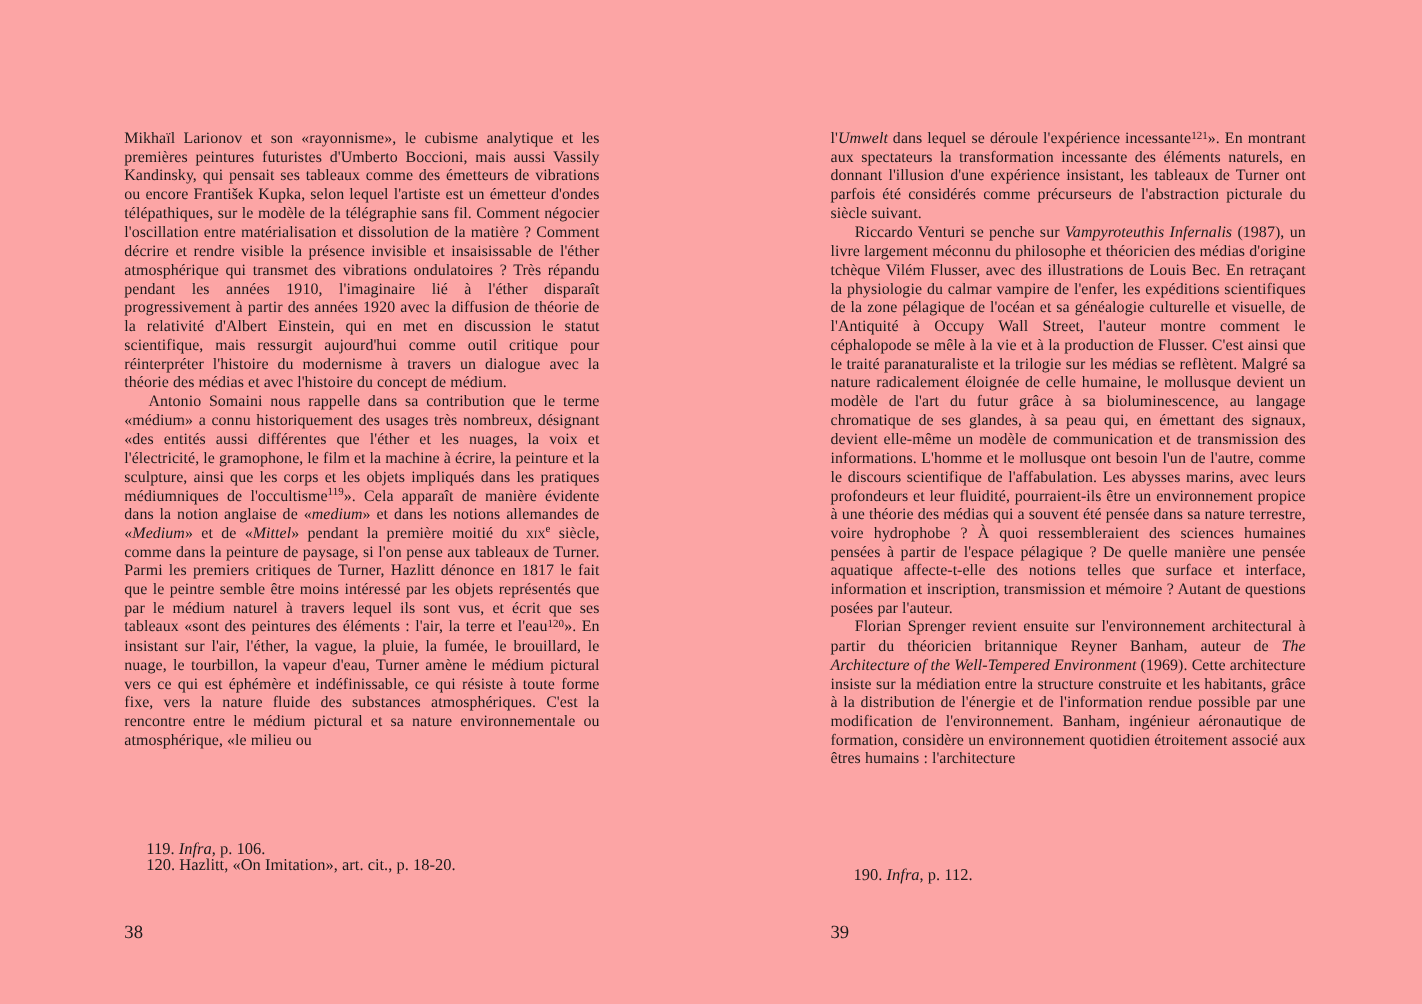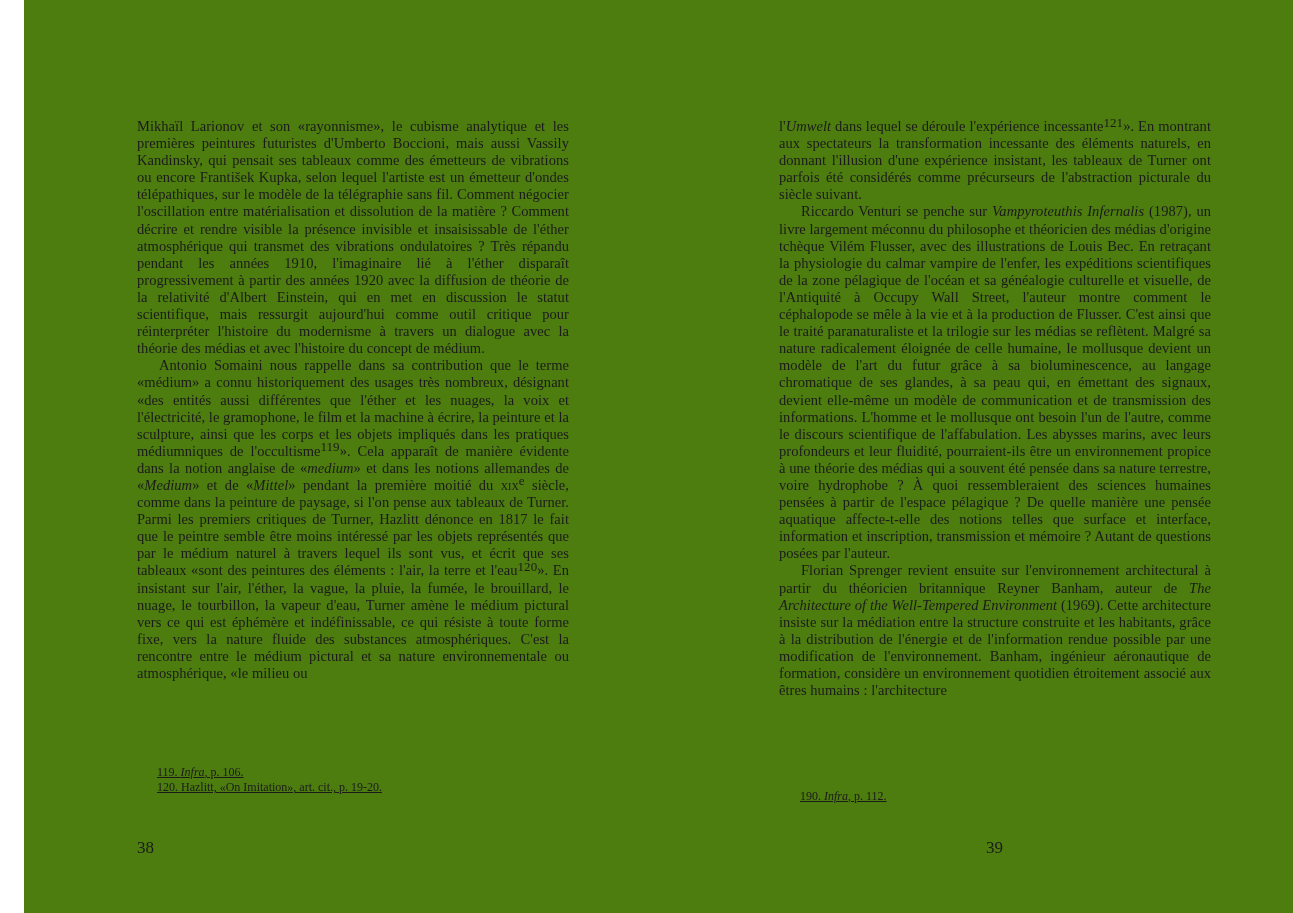--- a/index.html
+++ b/index.html
@@ -11,90 +11,88 @@
     width: 1293px;
     height: 913px;
     position: relative;
     font-family: "Liberation Serif", "DejaVu Serif", serif;
     color: #1b1b1b;
     overflow: hidden;
   }
   .spread {
     position: absolute;
     inset: 0;
-    background: #4d7c0f;
-    margin-left: 24px;
+    background: #fca5a5;
   }
   .text-column {
     position: absolute;
     top: 118px;
     width: 432px;
     text-align: justify;
     font-size: 14.5px;
     line-height: 17.1px;
     letter-spacing: 0.05px;
   }
   .text-column.left  { left: 113px; }
   .text-column.right { left: 755px; }
 
   p.para {
     margin: 0;
     padding: 0;
   }
   p.para.indent { text-indent: 22px; }
 
   sup {
-    font-size: 13px;
+    font-size: 10px;
     line-height: 0;
     vertical-align: baseline;
     position: relative;
     top: -4.5px;
   }
   .sc { font-variant: small-caps; }
   i { font-style: italic; }
 
   .footnotes {
     position: absolute;
     width: 420px;
-    font-size: 12px;
+    font-size: 15px;
     line-height: 15.2px;
     text-align: left;
-    text-decoration: underline;
   }
   .footnotes.left  { left: 133px; top: 765px; }
   .footnotes.right { left: 776px; top: 789px; }
   .footnote { margin: 0; }
 
   .page-number {
     position: absolute;
     font-size: 17px;
     top: 838px;
   }
   .page-number.left  { left: 113px; }
-  .page-number.right { left: 755px; width: 431px; text-align: center; }
+  .page-number.right { left: 755px; width: 431px; text-align: left; }
 </style>
 </head>
 <body>
 
 <div class="spread">
 
   <div class="text-column left">
       <p class="para"><span>Mikhaïl Larionov et son «rayonnisme», le cubisme analytique et les premières peintures futuristes d'Umberto Boccioni, mais aussi Vassily Kandinsky, qui pensait ses tableaux comme des émetteurs de vibrations ou encore František Kupka, selon lequel l'artiste est un émetteur d'ondes télépathiques, sur le modèle de la télégraphie sans fil. Comment négocier l'oscillation entre matérialisation et dissolution de la matière ? Comment décrire et rendre visible la présence invisible et insaisissable de l'éther atmosphérique qui transmet des vibrations ondulatoires ? Très répandu pendant les années 1910, l'imaginaire lié à l'éther disparaît progressivement à partir des années 1920 avec la diffusion de théorie de la relativité d'Albert Einstein, qui en met en discussion le statut scientifique, mais ressurgit aujourd'hui comme outil critique pour réinterpréter l'histoire du modernisme à travers un dialogue avec la théorie des médias et avec l'histoire du concept de médium.</span></p>
       <p class="para indent"><span>Antonio Somaini nous rappelle dans sa contribution que le terme «médium» a connu historiquement des usages très nombreux, désignant «des entités aussi différentes que l'éther et les nuages, la voix et l'électricité, le gramophone, le film et la machine à écrire, la peinture et la sculpture, ainsi que les corps et les objets impliqués dans les pratiques médiumniques de l'occultisme</span><sup>119</sup><span>». Cela apparaît de manière évidente dans la notion anglaise de «</span><i>medium</i><span>» et dans les notions allemandes de «</span><i>Medium</i><span>» et de «</span><i>Mittel</i><span>» pendant la première moitié du </span><span class="sc">xix</span><sup>e</sup><span> siècle, comme dans la peinture de paysage, si l'on pense aux tableaux de Turner. Parmi les premiers critiques de Turner, Hazlitt dénonce en 1817 le fait que le peintre semble être moins intéressé par les objets représentés que par le médium naturel à travers lequel ils sont vus, et écrit que ses tableaux «sont des peintures des éléments : l'air, la terre et l'eau</span><sup>120</sup><span>». En insistant sur l'air, l'éther, la vague, la pluie, la fumée, le brouillard, le nuage, le tourbillon, la vapeur d'eau, Turner amène le médium pictural vers ce qui est éphémère et indéfinissable, ce qui résiste à toute forme fixe, vers la nature fluide des substances atmosphériques. C'est la rencontre entre le médium pictural et sa nature environnementale ou atmosphérique, «le milieu ou</span></p>
     </div>
 
   <div class="text-column right">
       <p class="para"><span>l'</span><i>Umwelt</i><span> dans lequel se déroule l'expérience incessante</span><sup>121</sup><span>». En montrant aux spectateurs la transformation incessante des éléments naturels, en donnant l'illusion d'une expérience insistant, les tableaux de Turner ont parfois été considérés comme précurseurs de l'abstraction picturale du siècle suivant.</span></p>
       <p class="para indent"><span>Riccardo Venturi se penche sur </span><i>Vampyroteuthis Infernalis</i><span> (1987), un livre largement méconnu du philosophe et théoricien des médias d'origine tchèque Vilém Flusser, avec des illustrations de Louis Bec. En retraçant la physiologie du calmar vampire de l'enfer, les expéditions scientifiques de la zone pélagique de l'océan et sa généalogie culturelle et visuelle, de l'Antiquité à Occupy Wall Street, l'auteur montre comment le céphalopode se mêle à la vie et à la production de Flusser. C'est ainsi que le traité paranaturaliste et la trilogie sur les médias se reflètent. Malgré sa nature radicalement éloignée de celle humaine, le mollusque devient un modèle de l'art du futur grâce à sa bioluminescence, au langage chromatique de ses glandes, à sa peau qui, en émettant des signaux, devient elle-même un modèle de communication et de transmission des informations. L'homme et le mollusque ont besoin l'un de l'autre, comme le discours scientifique de l'affabulation. Les abysses marins, avec leurs profondeurs et leur fluidité, pourraient-ils être un environnement propice à une théorie des médias qui a souvent été pensée dans sa nature terrestre, voire hydrophobe ? À quoi ressembleraient des sciences humaines pensées à partir de l'espace pélagique ? De quelle manière une pensée aquatique affecte-t-elle des notions telles que surface et interface, information et inscription, transmission et mémoire ? Autant de questions posées par l'auteur.</span></p>
       <p class="para indent"><span>Florian Sprenger revient ensuite sur l'environnement architectural à partir du théoricien britannique Reyner Banham, auteur de </span><i>The Architecture of the Well-Tempered Environment</i><span> (1969). Cette architecture insiste sur la médiation entre la structure construite et les habitants, grâce à la distribution de l'énergie et de l'information rendue possible par une modification de l'environnement. Banham, ingénieur aéronautique de formation, considère un environnement quotidien étroitement associé aux êtres humains : l'architecture</span></p>
     </div>
 
   <div class="footnotes left">
       <div class="footnote"><span>119. </span><i>Infra</i><span>, p. 106.</span></div>
-      <div class="footnote"><span>120. Hazlitt, «On Imitation», art. cit., p. 19-20.</span></div>
+      <div class="footnote"><span>120. Hazlitt, «On Imitation», art. cit., p. 18-20.</span></div>
     </div>
 
   <div class="footnotes right">
       <div class="footnote"><span>190. </span><i>Infra</i><span>, p. 112.</span></div>
     </div>
 
   <div class="page-number left">38</div>
 
   <div class="page-number right">39</div>
 

